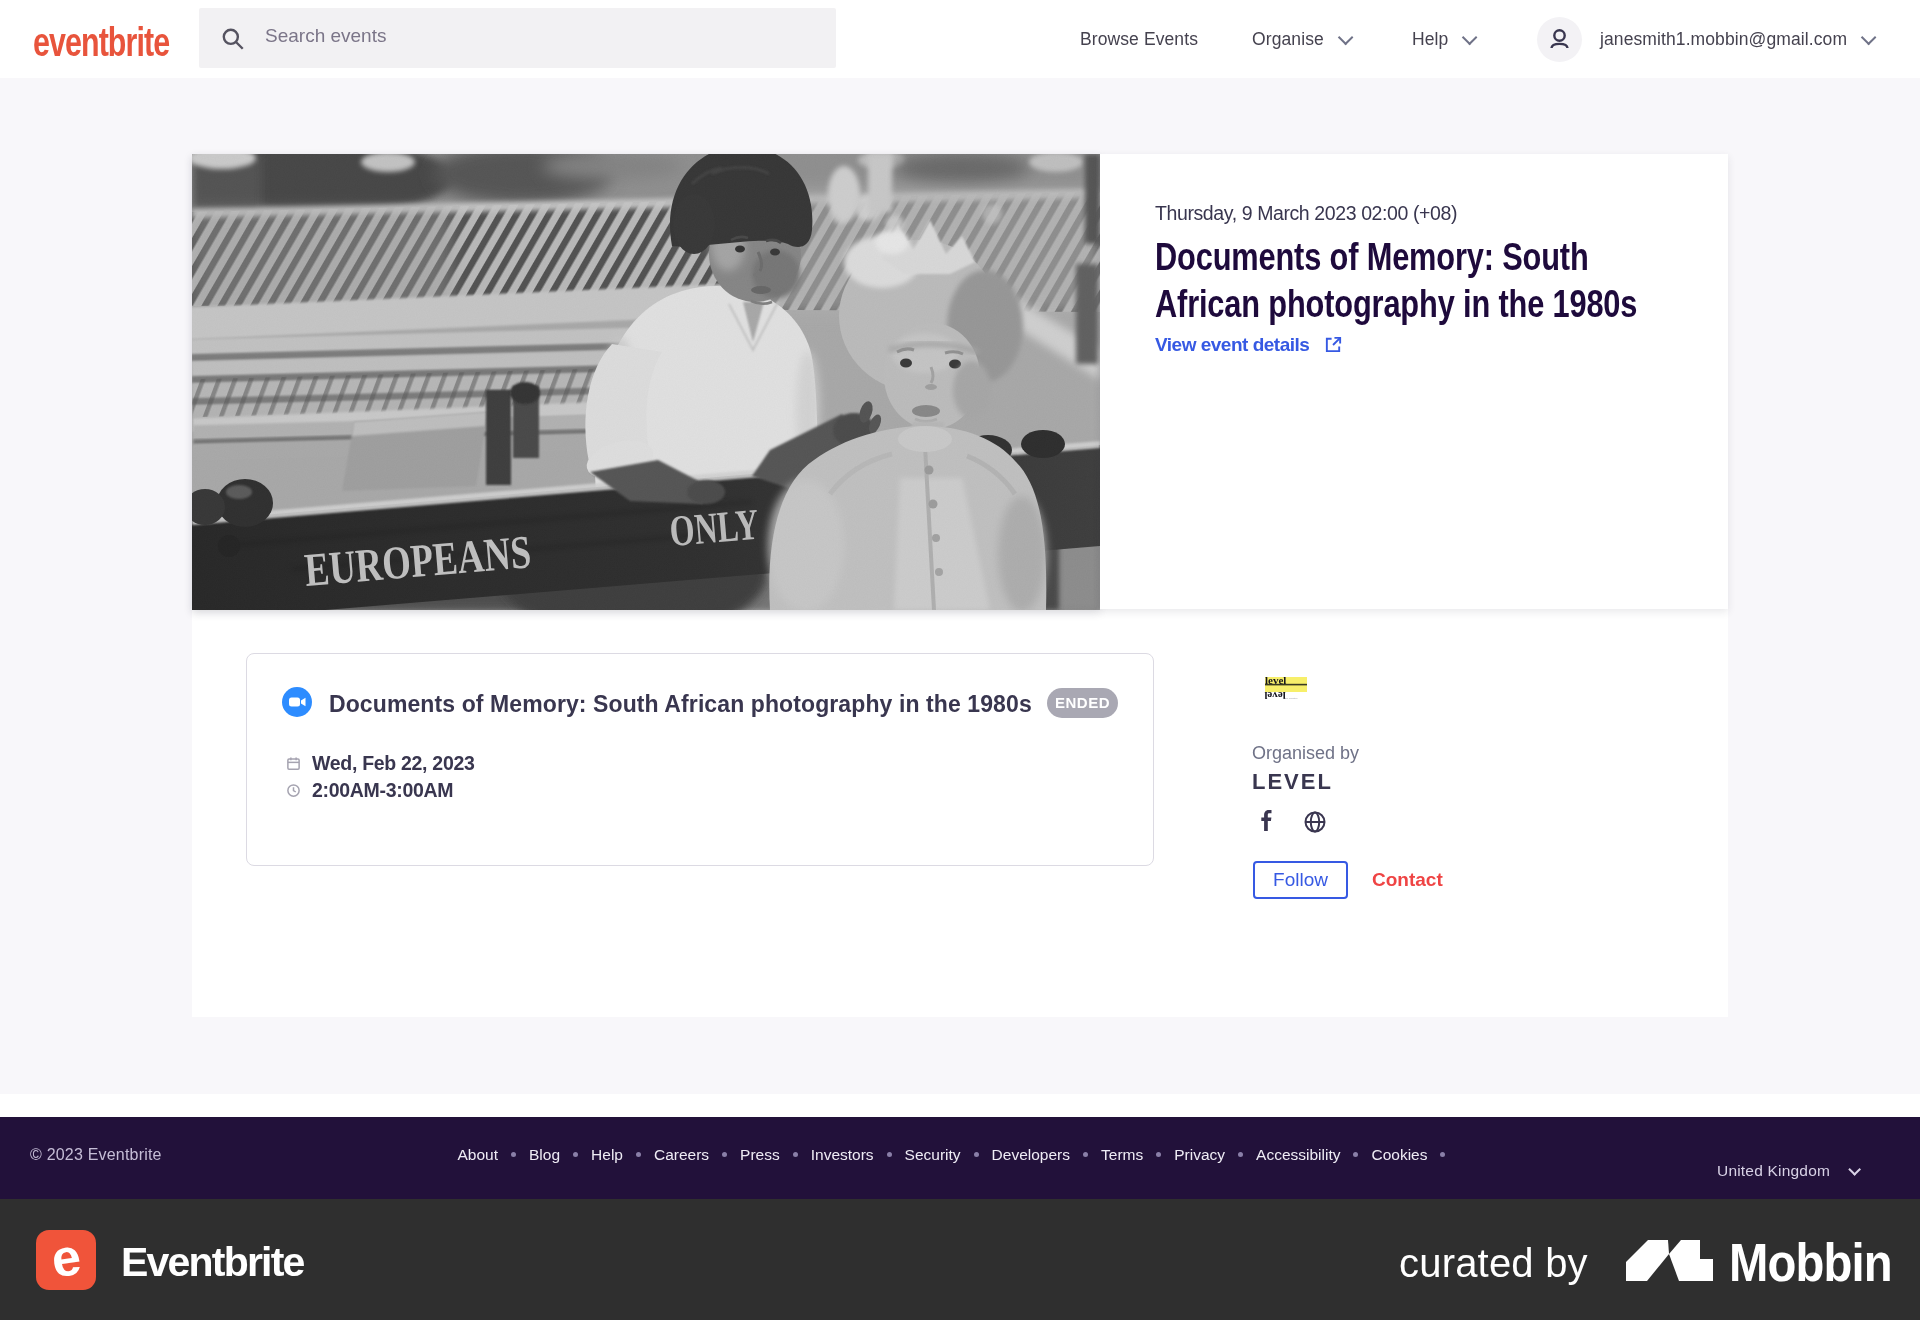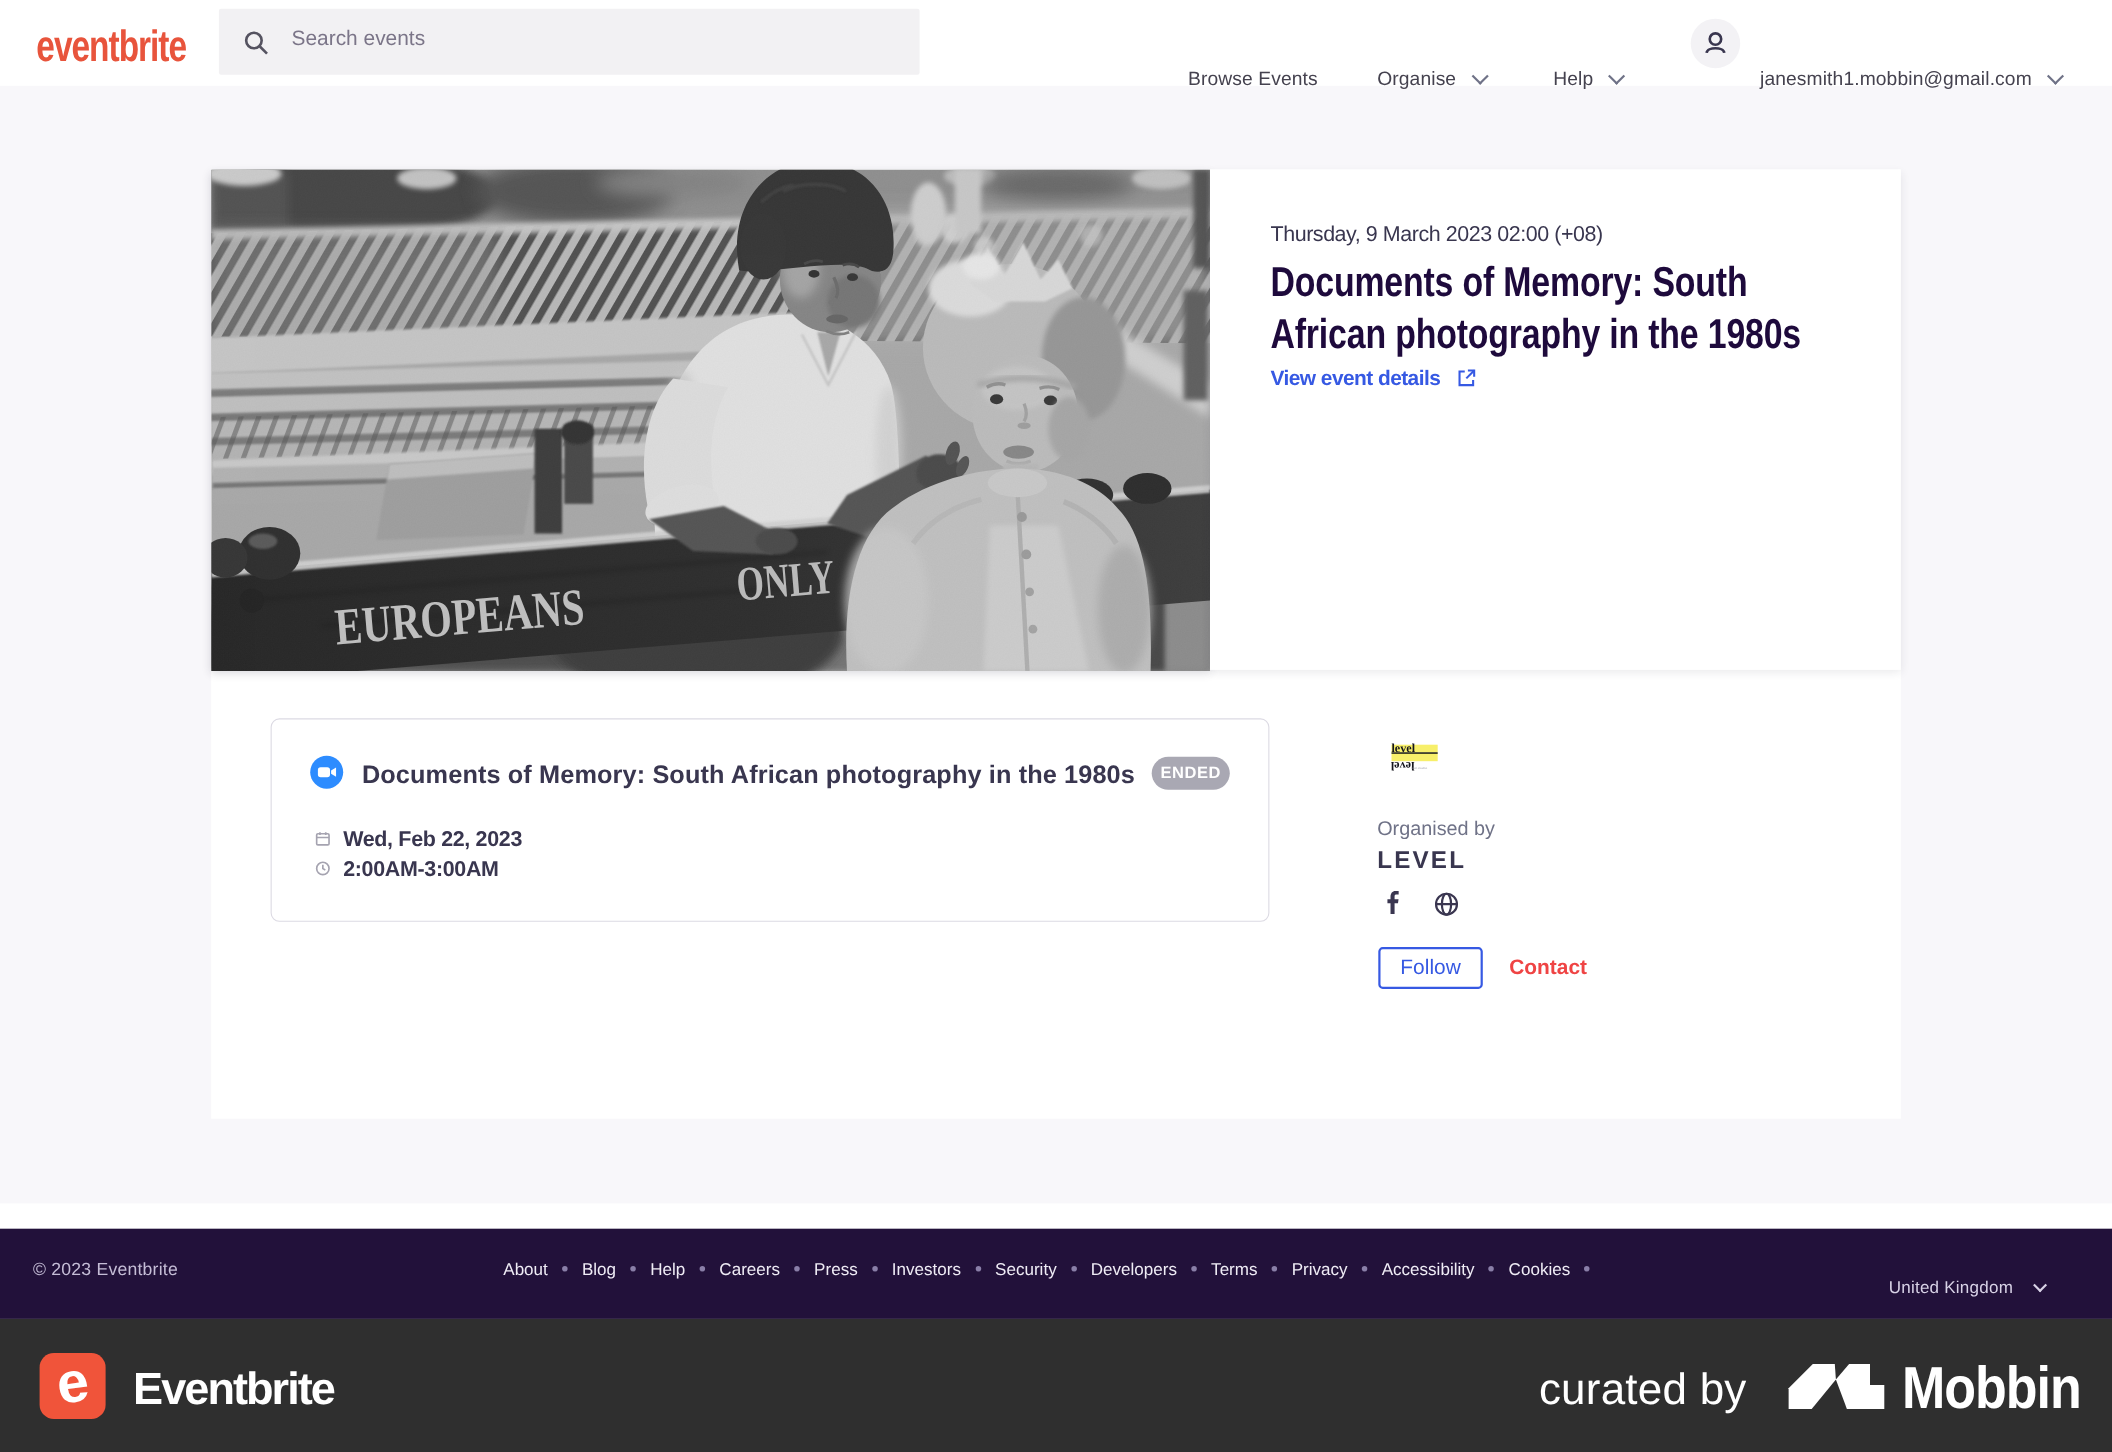--- a/index.html
+++ b/index.html
@@ -6,34 +6,34 @@
   html,body { width:1920px; height:1320px; font-family:"Liberation Sans", sans-serif; background:#f8f7fa; position:relative; overflow:hidden; }
   .abs { position:absolute; }
 
   
   .nav { position:absolute; left:0; top:0; width:1920px; height:78px; background:#ffffff; }
   .brand { position:absolute; left:33px; top:20px; font-size:40px; font-weight:bold; color:#e8543c; letter-spacing:-1.2px; transform:scaleX(0.76); transform-origin:left top; }
   .search { position:absolute; left:199px; top:8px; width:637px; height:60px; background:#f2f1f3; border-radius:2px; }
   .search svg { position:absolute; left:21px; top:18px; }
   .search .ph { position:absolute; left:66px; top:17px; font-size:19px; color:#7b7588; }
   .navlinks { position:absolute; top:0; height:78px; font-size:17.5px; color:#45424f; }
-  .nv { position:absolute; top:29px; white-space:nowrap; letter-spacing:0.1px;margin-top:32px; }
+  .nv { position:absolute; top:29px; white-space:nowrap; letter-spacing:0.1px; }
   .chev { display:inline-block; width:11px; height:11px; border-right:2px solid #6f7287; border-bottom:2px solid #6f7287; transform:rotate(45deg) translateY(-3px); margin-left:14px; }
   .avatar { position:absolute; left:1537px; top:17px; width:45px; height:45px; border-radius:50%; background:#f3f2f5; }
 
   
   .sheet { position:absolute; left:192px; top:154px; width:1536px; height:863px; background:#ffffff; }
   .heroimg { position:absolute; left:192px; top:154px; width:908px; height:456px; overflow:hidden; box-shadow:0 3px 8px rgba(40,40,60,0.18); }
   .heropanel { position:absolute; left:1100px; top:154px; width:628px; height:455px; background:#ffffff; box-shadow:0 3px 8px rgba(40,40,60,0.10); }
   .herodate { position:absolute; left:55px; top:48px; font-size:19.5px; color:#39364f; letter-spacing:-0.4px; }
   .herotitle { position:absolute; left:55px; top:80px; width:700px; font-size:38px; line-height:47px; font-weight:bold; color:#1e0a3c; letter-spacing:-0.2px; transform:scaleX(0.81); transform-origin:left top; }
   .herolink { position:absolute; left:55px; top:180px; font-size:19px; font-weight:bold; color:#3659e3; letter-spacing:-0.5px; }
 
   
-  .ecard { position:absolute; left:246px; top:653px; width:908px; height:185px; background:#fff; border:1px solid #dcdae3; border-radius:8px; }
+  .ecard { position:absolute; left:246px; top:653px; width:908px; height:213px; background:#fff; border:1px solid #dcdae3; border-radius:8px; }
   .zoomicon { position:absolute; left:35px; top:33px; width:30px; height:30px; border-radius:50%; background:#2d8cff; }
   .ectitle { position:absolute; left:82px; top:37px; font-size:23px; font-weight:bold; color:#39364f; letter-spacing:0.1px; white-space:nowrap; }
   .ended { position:absolute; left:800px; top:34px; width:71px; height:30px; border-radius:15px; background:#a9a8b3; color:#ffffff; font-size:15px; font-weight:bold; letter-spacing:0.5px; text-align:center; line-height:30px; }
   .ecrow { position:absolute; left:39px; font-size:19.5px; font-weight:bold; color:#39364f; letter-spacing:-0.3px; }
   .ecrow .ic { display:inline-block; vertical-align:-1px; margin-right:11px; }
 
   
   .orgby { position:absolute; left:1252px; top:743px; font-size:18px; color:#6f7287; }
   .orgname { position:absolute; left:1252px; top:769px; font-size:22px; font-weight:bold; color:#39364f; letter-spacing:2px; }
   .socials { position:absolute; left:1255px; top:808px; }

